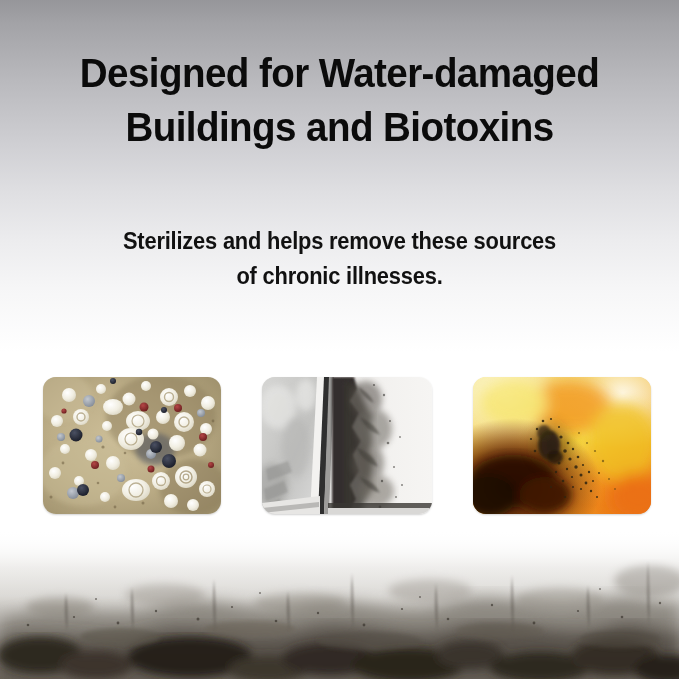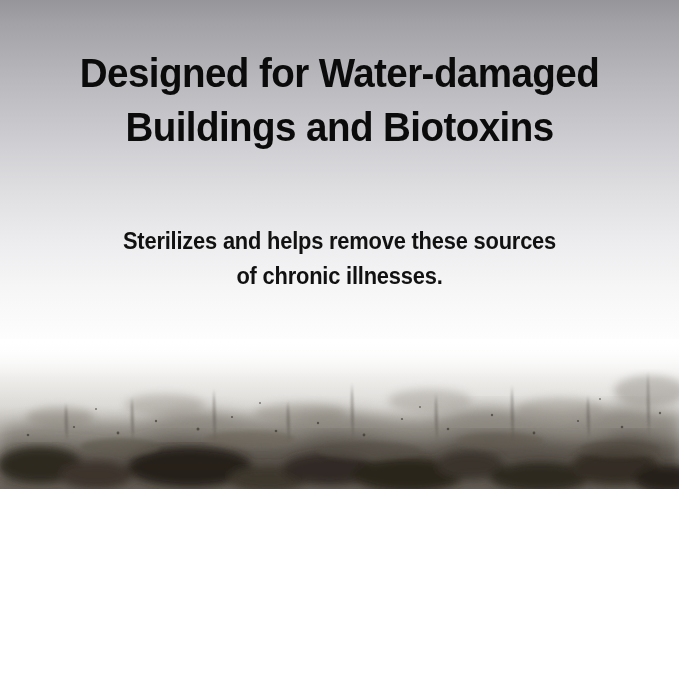--- a/index.html
+++ b/index.html
@@ -8,21 +8,21 @@
     padding: 0;
     background: #ffffff;
   }
   body {
     font-family: "Liberation Sans", sans-serif;
   }
 
   .poster {
     position: relative;
     width: 679px;
-    height: 489px;
+    height: 679px;
     overflow: hidden;
     background: #ffffff;
   }
 
   
   .bg-gradient {
     position: absolute;
     left: 0; top: 0;
     width: 679px;
     height: 400px;

